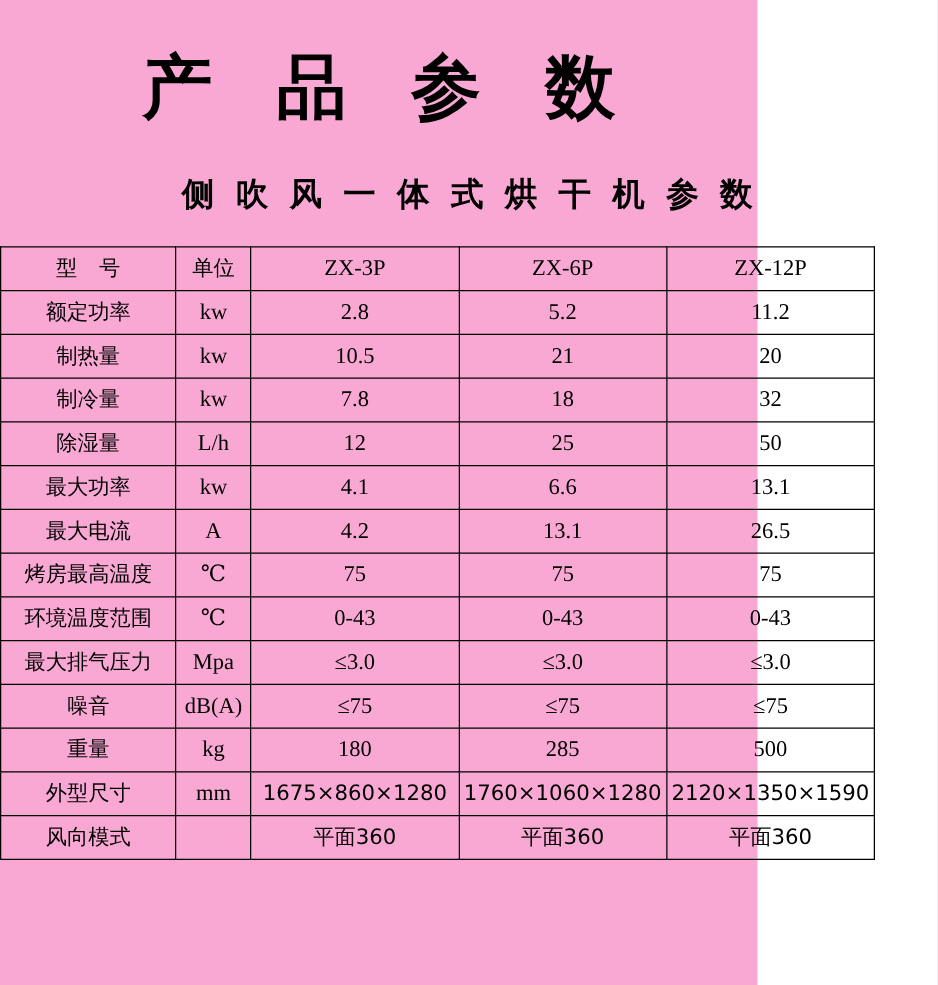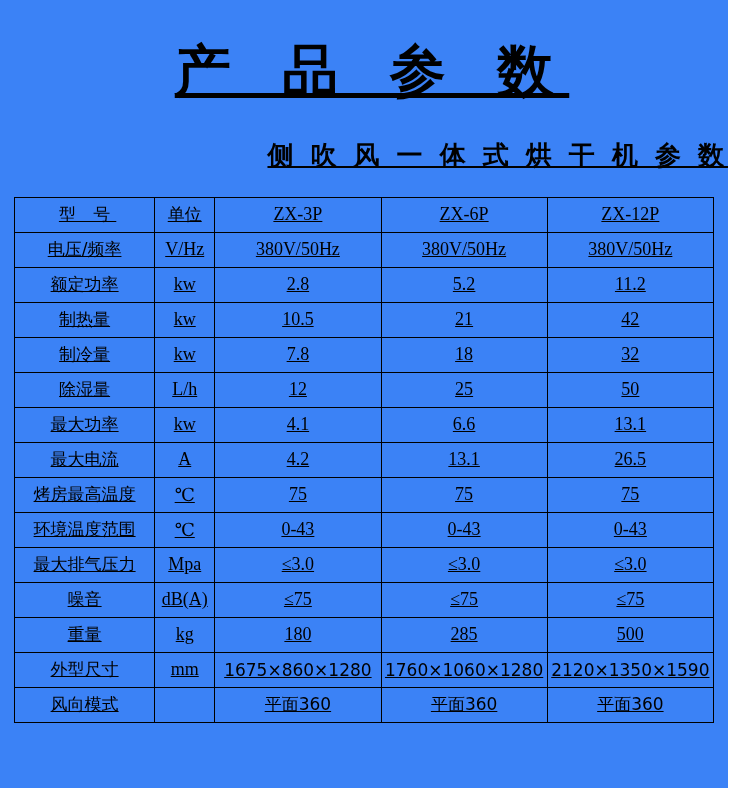--- a/index.html
+++ b/index.html
@@ -8,25 +8,24 @@
     background: #ffffff;
   }
   body {
     width: 750px;
     height: 788px;
     font-family: "Liberation Serif", "DejaVu Serif", serif;
     color: #000000;
     overflow: hidden;
   }
   .page {
-    width: 728px;
+    width: 606px;
     height: 788px;
     position: relative;
-    background: #3b82f6;
-    text-decoration: underline;
+    background: #f9a8d4;
   }
   .main-title {
     text-align: center;
     font-family: "DejaVu Sans", "Liberation Sans", sans-serif;
     font-weight: bold;
     font-size: 56px;
     letter-spacing: 16px;
     padding-top: 40px;
     line-height: 1.1;
     text-indent: 16px;
@@ -100,39 +99,32 @@
       <tbody>
         <tr>
           <td class="cn model-label">型  号</td>
           <td class="cn">单位</td>
           <td class="num">ZX-3P</td>
           <td class="num">ZX-6P</td>
           <td class="num">ZX-12P</td>
         </tr>
 
         <tr>
-          <td class="cn">电压/频率</td>
-          <td class="num">V/Hz</td>
-          <td class="num">380V/50Hz</td>
-          <td class="num">380V/50Hz</td>
-          <td class="num">380V/50Hz</td>
-        </tr>
-        <tr>
           <td class="cn">额定功率</td>
           <td class="num">kw</td>
           <td class="num">2.8</td>
           <td class="num">5.2</td>
           <td class="num">11.2</td>
         </tr>
         <tr>
           <td class="cn">制热量</td>
           <td class="num">kw</td>
           <td class="num">10.5</td>
           <td class="num">21</td>
-          <td class="num">42</td>
+          <td class="num">20</td>
         </tr>
         <tr>
           <td class="cn">制冷量</td>
           <td class="num">kw</td>
           <td class="num">7.8</td>
           <td class="num">18</td>
           <td class="num">32</td>
         </tr>
         <tr>
           <td class="cn">除湿量</td>

